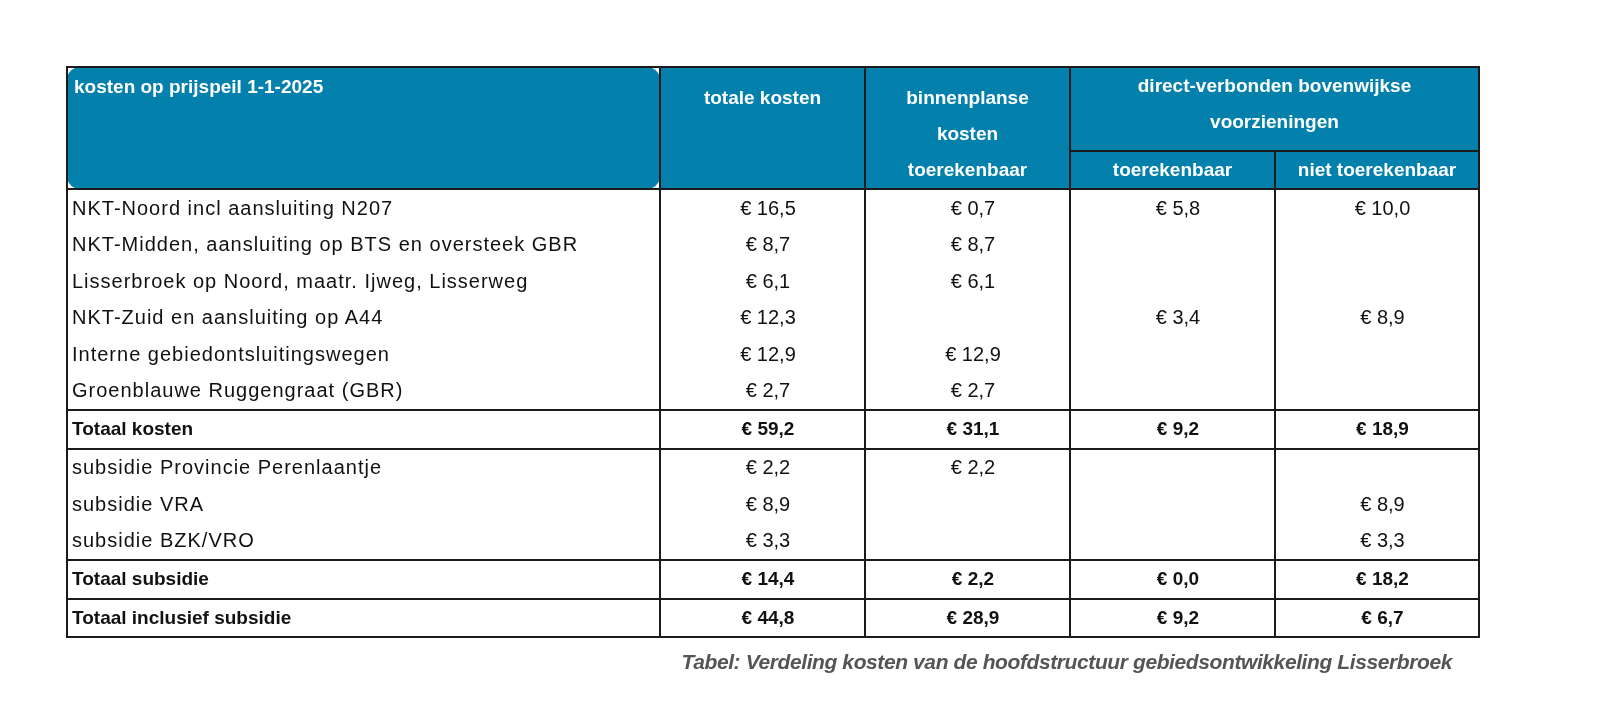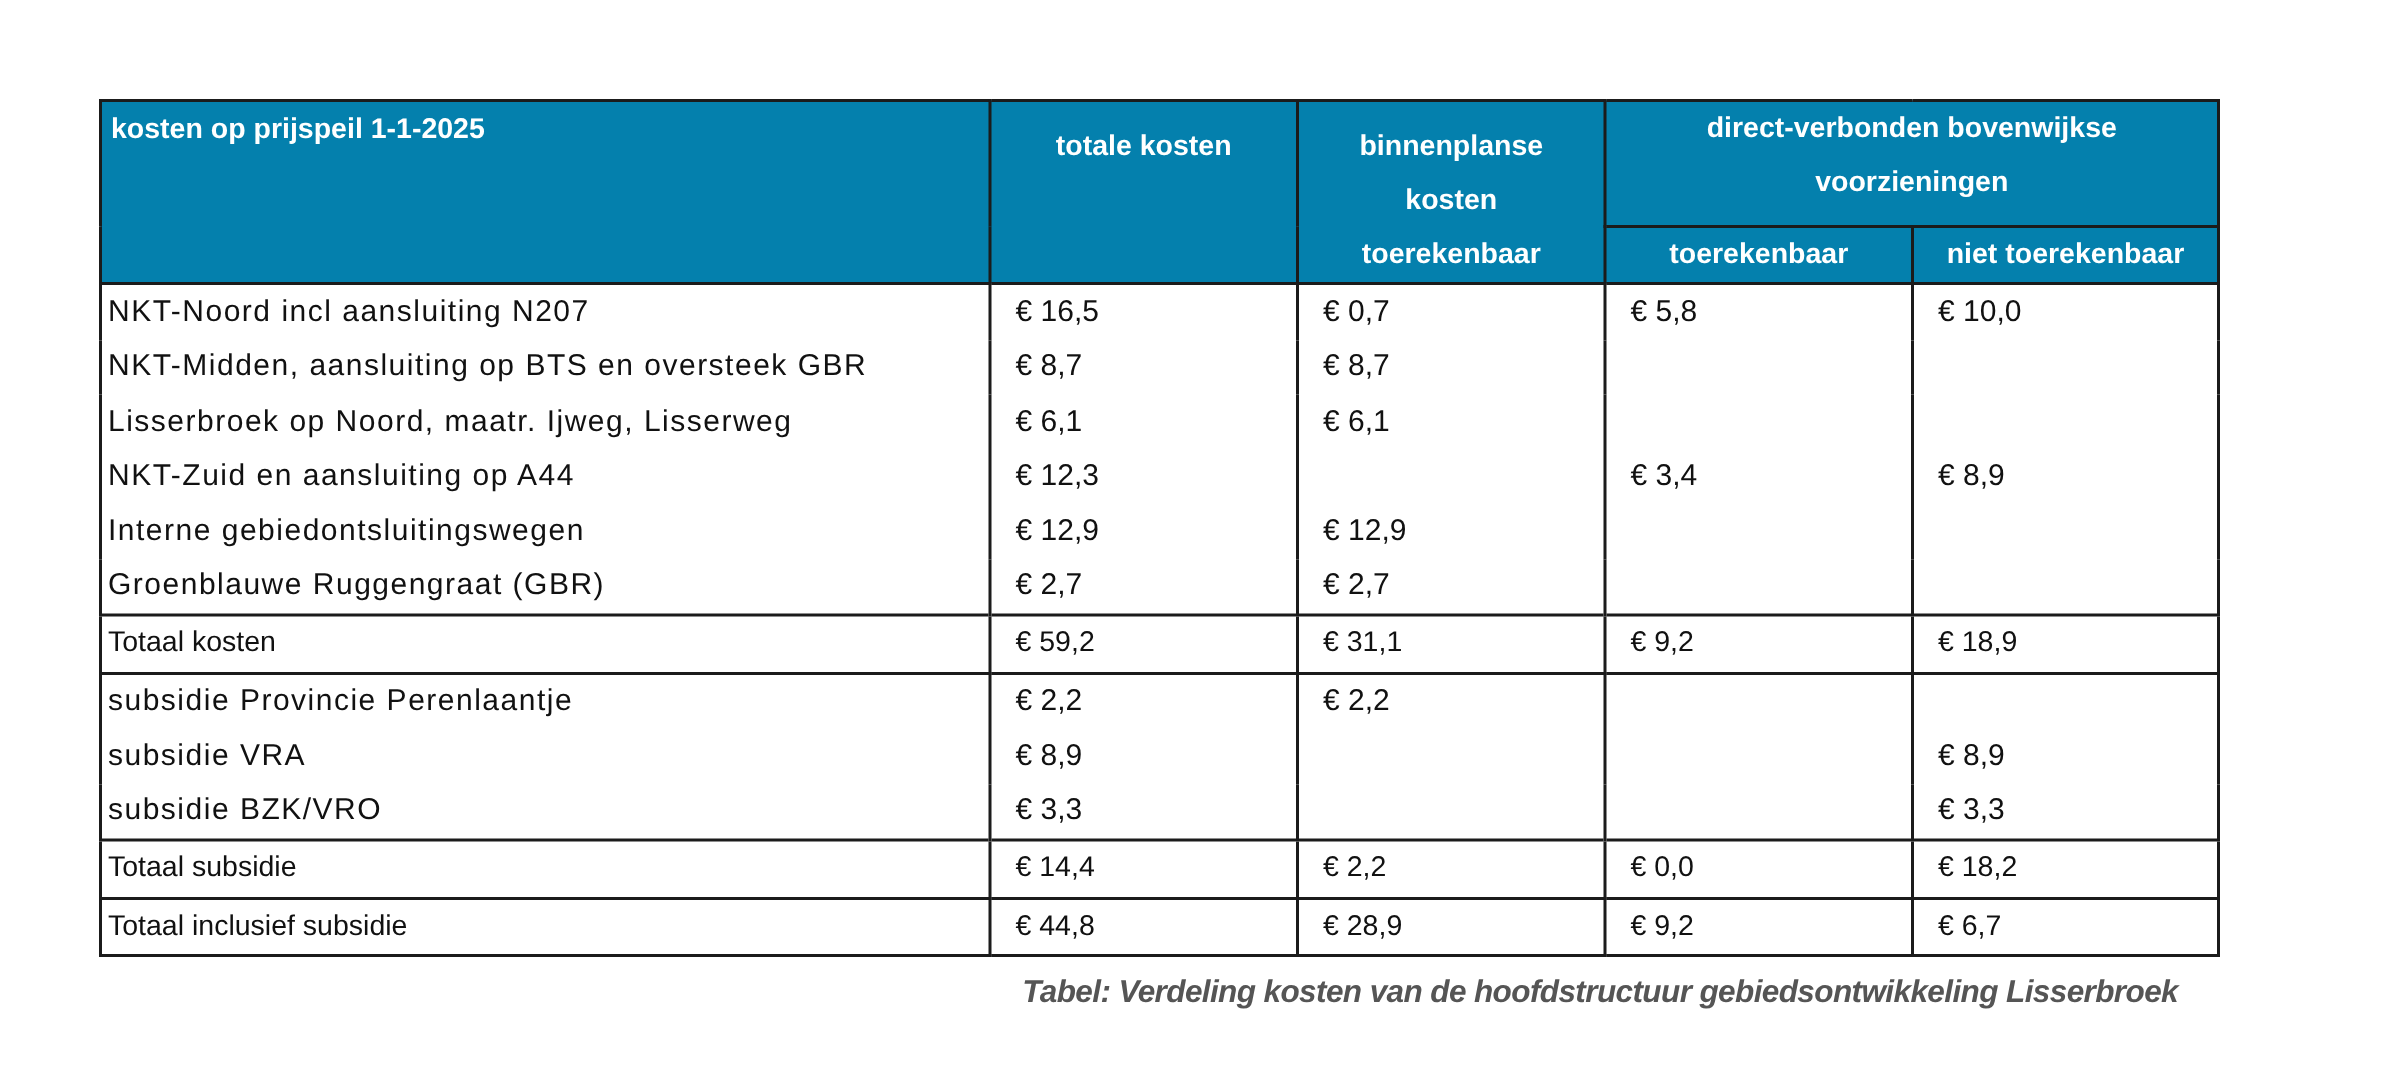--- a/index.html
+++ b/index.html
@@ -36,20 +36,21 @@
       font-weight: bold;
       font-size: 19px;
       border: 2px solid #1b1b1b;
       padding: 0 6px;
       line-height: 36px;
     }
     .cost-table th.lead {
       text-align: left;
       vertical-align: top;
       padding-top: 1px;
+      border-radius: 13px;
     }
     .cost-table th.centered {
       text-align: center;
       vertical-align: top;
       padding-top: 12px;
     }
     .cost-table th.group {
       text-align: center;
       vertical-align: top;
       height: 72px;
@@ -70,25 +71,25 @@
       border-left: 2px solid #1b1b1b;
       border-right: 2px solid #1b1b1b;
       white-space: nowrap;
       overflow: hidden;
     }
     .cost-table td.label {
       text-align: left;
       letter-spacing: 1px;
     }
     .cost-table td.num {
-      text-align: left;
+      text-align: center;
       padding-left: 16px;
     }
     .cost-table tr.total td {
-      font-weight: normal;
+      font-weight: bold;
       border-top: 2px solid #1b1b1b;
       border-bottom: 2px solid #1b1b1b;
       letter-spacing: 0;
       font-size: 19px;
     }
     .cost-table tr.last td {
       border-bottom: 2px solid #1b1b1b;
       margin-left: 10px;
     }
     .cost-table tr.first-body td {

